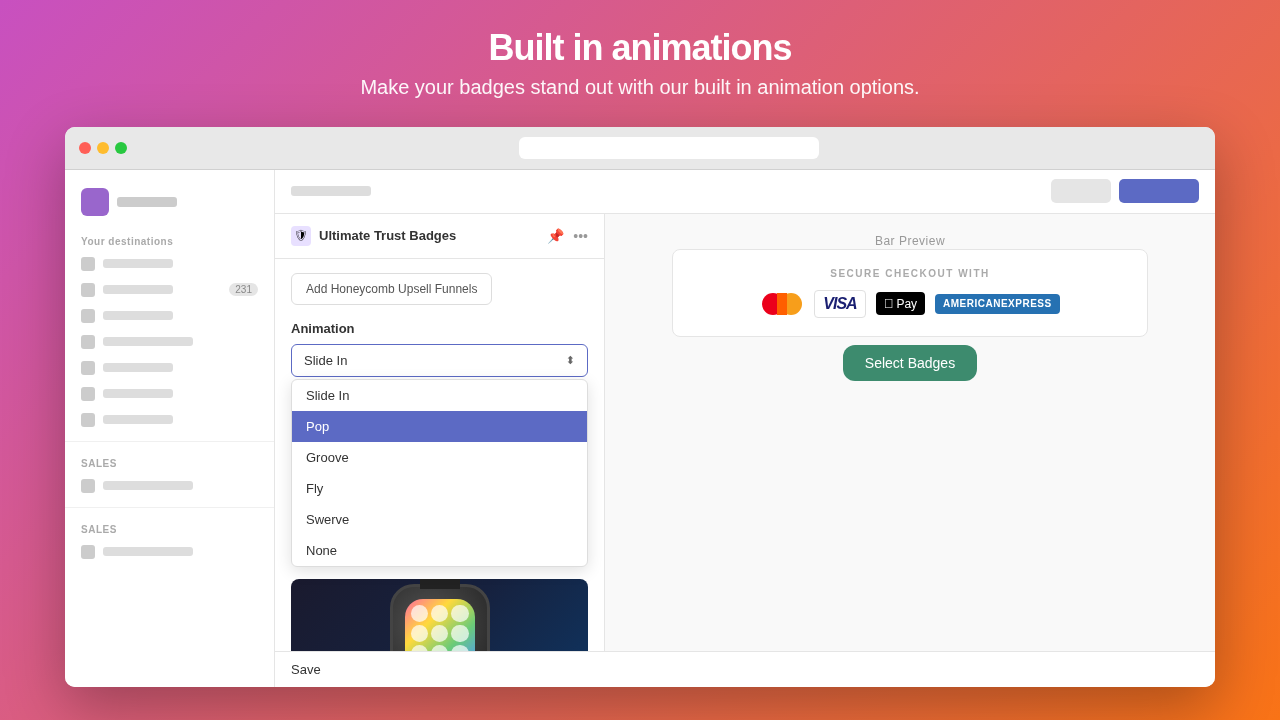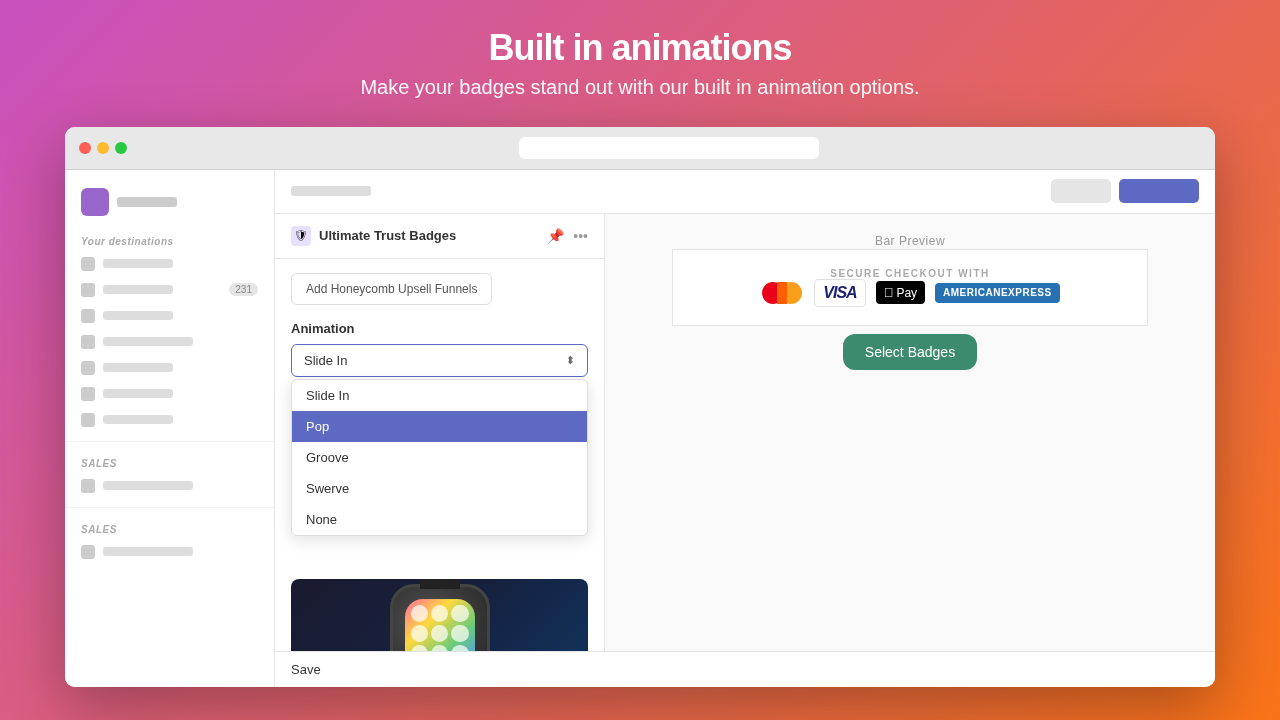--- a/index.html
+++ b/index.html
@@ -110,21 +110,20 @@
       height: 10px;
       background: #ccc;
       border-radius: 3px;
     }
     .sidebar-section-label {
       padding: 8px 16px 4px;
       font-size: 10px;
       color: #aaa;
       font-weight: 600;
       letter-spacing: 0.5px;
-      font-style: italic;
     }
     .sidebar-item {
       padding: 6px 16px;
       display: flex;
       align-items: center;
       gap: 8px;
       cursor: pointer;
     }
     .sidebar-icon {
       width: 14px;
@@ -405,27 +404,27 @@
       font-size: 12px;
       color: #999;
       margin-bottom: 1px;
       letter-spacing: 0.5px;
     }
 
     
     .bar-preview-card {
       background: white;
       border: 1px solid #e5e5e5;
-      border-radius: 0;
+      border-radius: 8px;
       padding: 18px 30px;
       display: flex;
       flex-direction: column;
       align-items: center;
       width: 476px;
-      gap: 0;
+      gap: 11px;
     }
     .secure-checkout-text {
       font-size: 10px;
       color: #aaa;
       letter-spacing: 1.5px;
       font-weight: 600;
       text-transform: uppercase;
     }
     .payment-badges {
       display: flex;
@@ -631,20 +630,21 @@
             <div class="select-wrapper">
               <div class="select-field">
                 <span>Slide In</span>
                 <span class="select-arrow">⬍</span>
               </div>
 
               <div class="dropdown-menu">
                 <div class="dropdown-item">Slide In</div>
                 <div class="dropdown-item selected">Pop</div>
                 <div class="dropdown-item">Groove</div>
+                <div class="dropdown-item">Fly</div>
                 <div class="dropdown-item">Swerve</div>
                 <div class="dropdown-item">None</div>
               </div>
             </div>
           </div>
 
           <div class="product-section">
             <div class="product-image">
               <div class="watch-image">
                 <div class="watch-band-top"></div>

